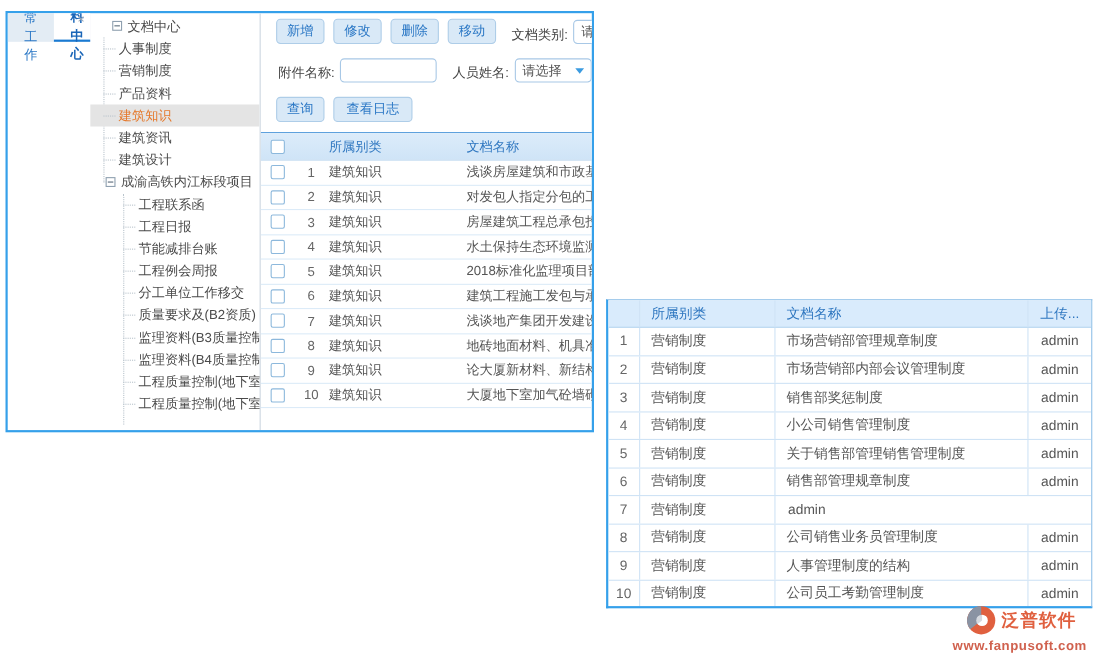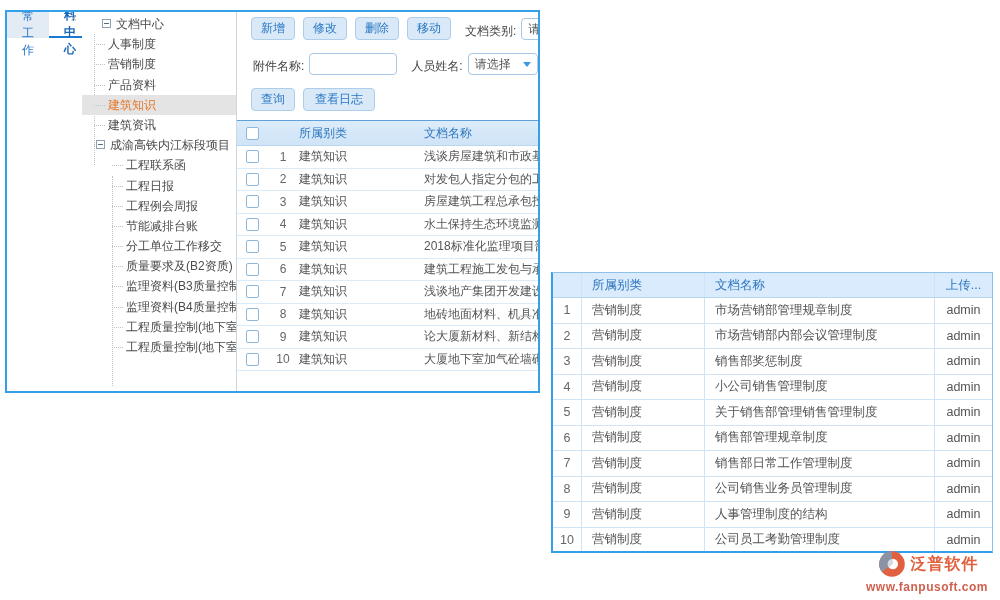--- a/index.html
+++ b/index.html
@@ -94,25 +94,26 @@
   <div class="panel-body">
     <div class="sidebar">
       <div class="vline vl1"></div>
       <div class="vline vl2"></div>
       <div class="ti lv0"><span class="expbox"></span><span>文档中心</span></div>
       <div class="ti lv1"><span>人事制度</span></div>
       <div class="ti lv1"><span>营销制度</span></div>
       <div class="ti lv1"><span>产品资料</span></div>
       <div class="ti lv1 selected"><span>建筑知识</span></div>
       <div class="ti lv1"><span>建筑资讯</span></div>
+      <div class="ti lv1"><span>建筑设计</span></div>
       <div class="ti lv1" style="padding-left:14px"><span class="expbox"></span><span>成渝高铁内江标段项目</span></div>
       <div class="ti lv2"><span>工程联系函</span></div>
       <div class="ti lv2"><span>工程日报</span></div>
+      <div class="ti lv2"><span>节能减排台账</span></div>
       <div class="ti lv2"><span>工程例会周报</span></div>
-      <div class="ti lv2"><span>节能减排台账</span></div>
       <div class="ti lv2"><span>分工单位工作移交</span></div>
       <div class="ti lv2"><span>质量要求及(B2资质)</span></div>
       <div class="ti lv2"><span>监理资料(B3质量控制)</span></div>
       <div class="ti lv2"><span>监理资料(B4质量控制)</span></div>
       <div class="ti lv2"><span>工程质量控制(地下室)</span></div>
       <div class="ti lv2"><span>工程质量控制(地下室)</span></div>
     </div>
 
     <div class="content">
       <div class="trow trow1">
@@ -295,21 +296,20 @@
   <div class="rrow">
     <span class="r-num">6</span>
     <span class="r-cat">营销制度</span>
     <span class="r-name">销售部管理规章制度</span>
     <span class="r-up">admin</span>
   </div>
 
   <div class="rrow">
     <span class="r-num">7</span>
     <span class="r-cat">营销制度</span>
-    <span class="r-name">销售部日常工作管理制度</span>
     <span class="r-up">admin</span>
   </div>
 
   <div class="rrow">
     <span class="r-num">8</span>
     <span class="r-cat">营销制度</span>
     <span class="r-name">公司销售业务员管理制度</span>
     <span class="r-up">admin</span>
   </div>
 

